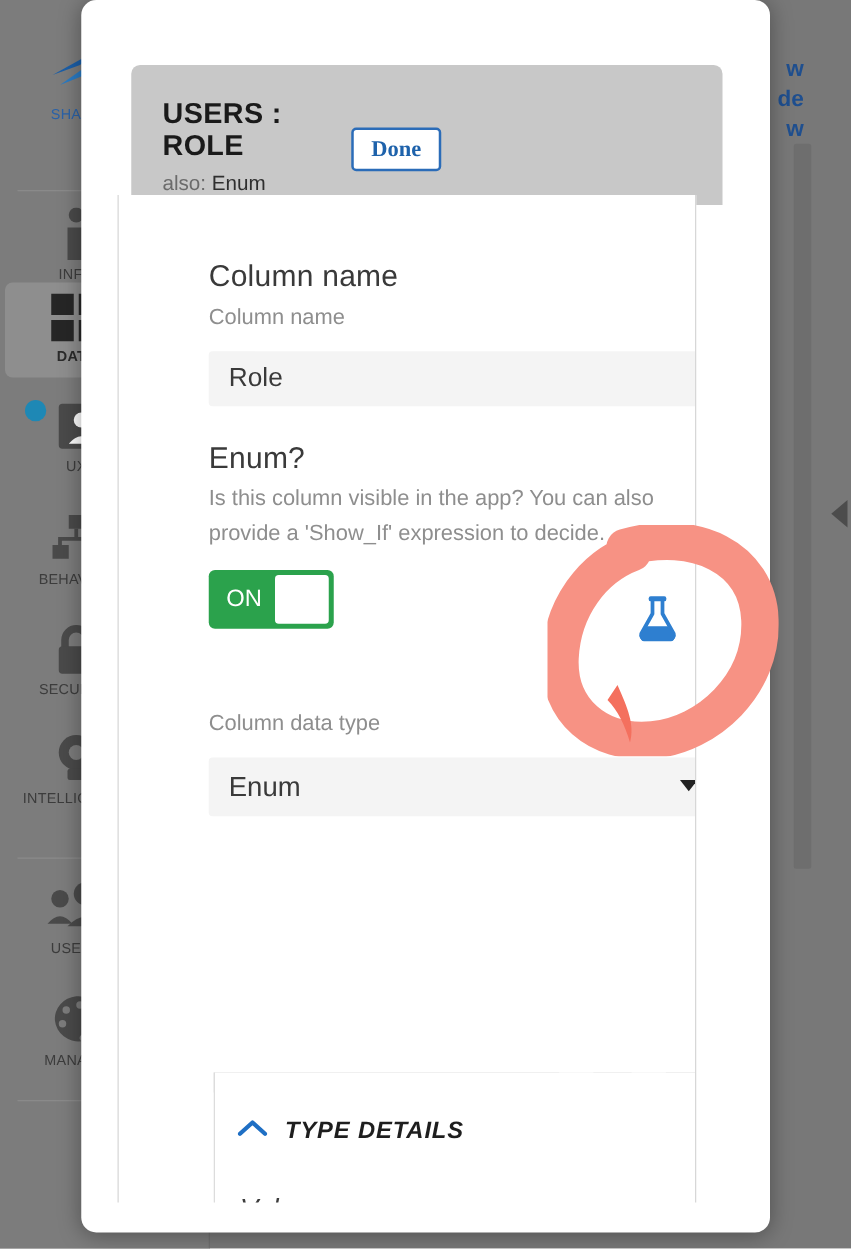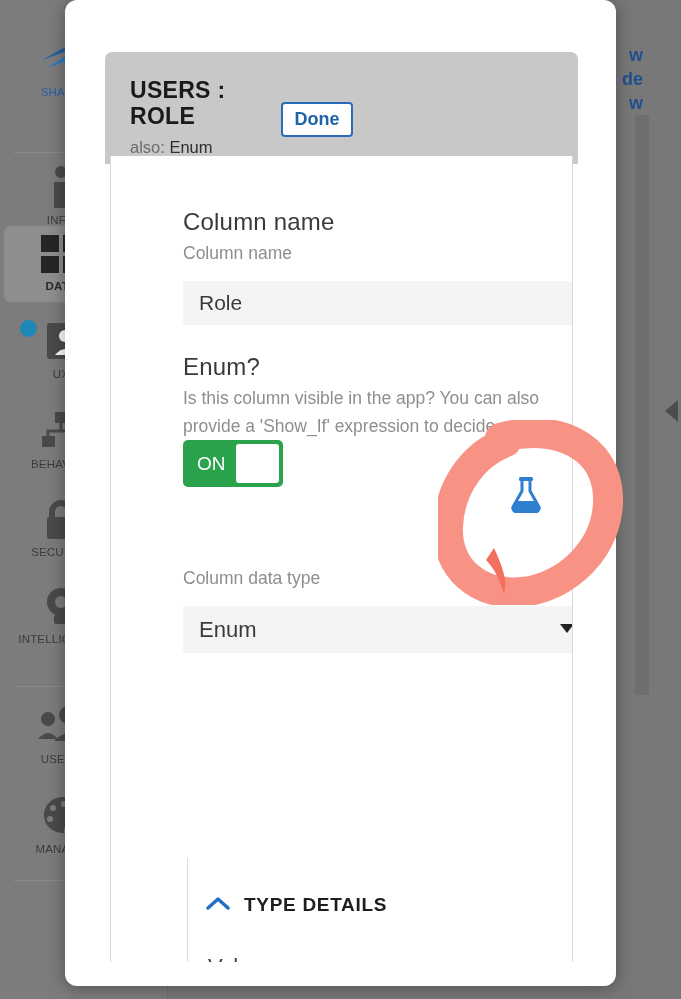--- a/index.html
+++ b/index.html
@@ -132,38 +132,38 @@
     position: absolute;
     left: 176px; top: 50px;
     width: 72px; height: 35px;
     background: #ffffff;
     border: 2px solid #2b6cb8;
     border-radius: 4px;
     color: #1e62ab;
     font-size: 18px;
     font-weight: bold;
     cursor: pointer;
-    font-family: Liberation Sans, sans-serif;
+    font-family: Liberation Serif, serif;
   }
   .expand-link {
     position: absolute;
     left: 280px; top: 44px;
     width: 180px;
     text-align: center;
     color: #2b6cb8;
     font-size: 17px;
     font-weight: bold;
     line-height: 22px;
     cursor: pointer;
   }
 
   
   .modal-body {
     position: absolute;
-    left: 45px; top: 156px;
+    left: 29px; top: 156px;
     width: 463px; height: 806px;
     background: #ffffff;
     border-left: 1px solid #d7d7d7;
     border-right: 1px solid #d7d7d7;
     overflow: hidden;
   }
 
   .field { position: absolute; left: 72px; width: 405px; }
   .field-label {
     font-size: 24px;
@@ -187,20 +187,21 @@
     padding: 0 16px;
     margin-top: 14px;
     font-family: "Liberation Sans", sans-serif;
   }
 
   .toggle {
     position: relative;
     width: 100px; height: 47px;
     background: #2ba24c;
     border-radius: 5px;
+    margin-top: 16px;
     cursor: pointer;
   }
   .toggle-text {
     position: absolute;
     left: 14px; top: 13px;
     color: #ffffff;
     font-size: 19px;
     font-weight: 500;
   }
   .toggle-knob {
@@ -235,20 +236,21 @@
   }
 
   
   .type-details {
     position: absolute;
     left: 76px; top: 702px;
     width: 403px;
     background: #ffffff;
     border: 1px solid #dcdcdc;
     border-top: none;
+    font-style: italic;
   }
   .td-strip {
     position: absolute;
     left: 76px; top: 702px;
     width: 403px; height: 16px;
     background: #c4c4c4;
   }
   .td-notch {
     position: absolute;
     top: 702px;

